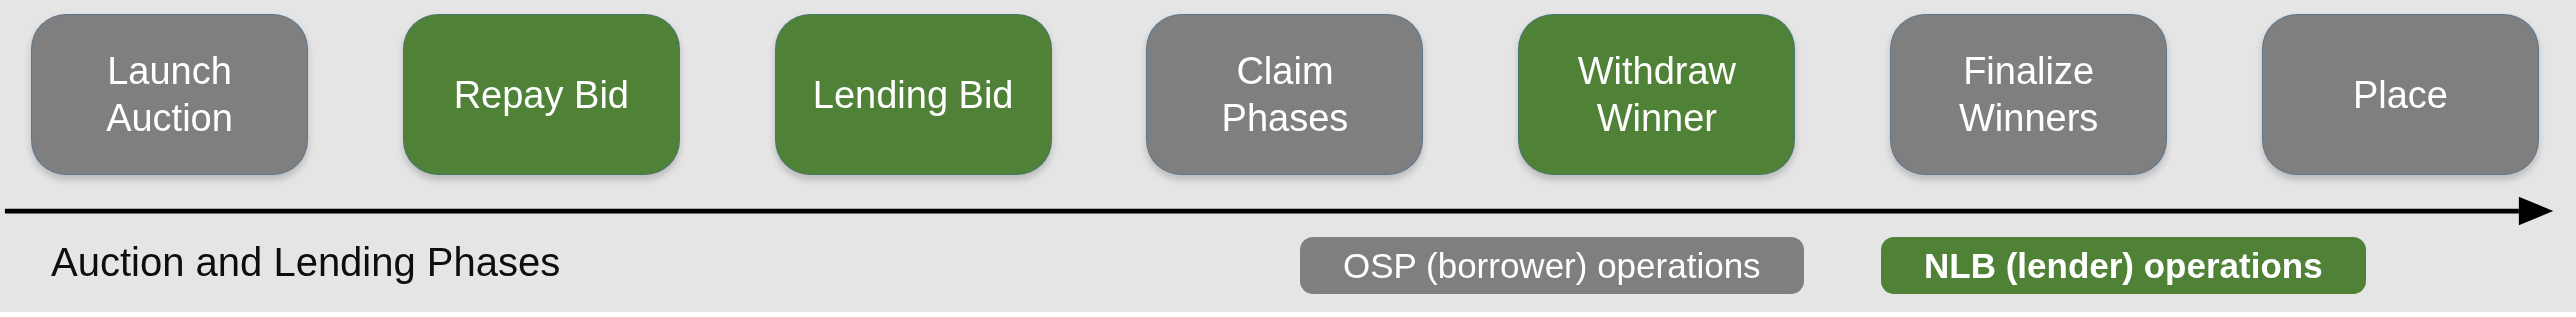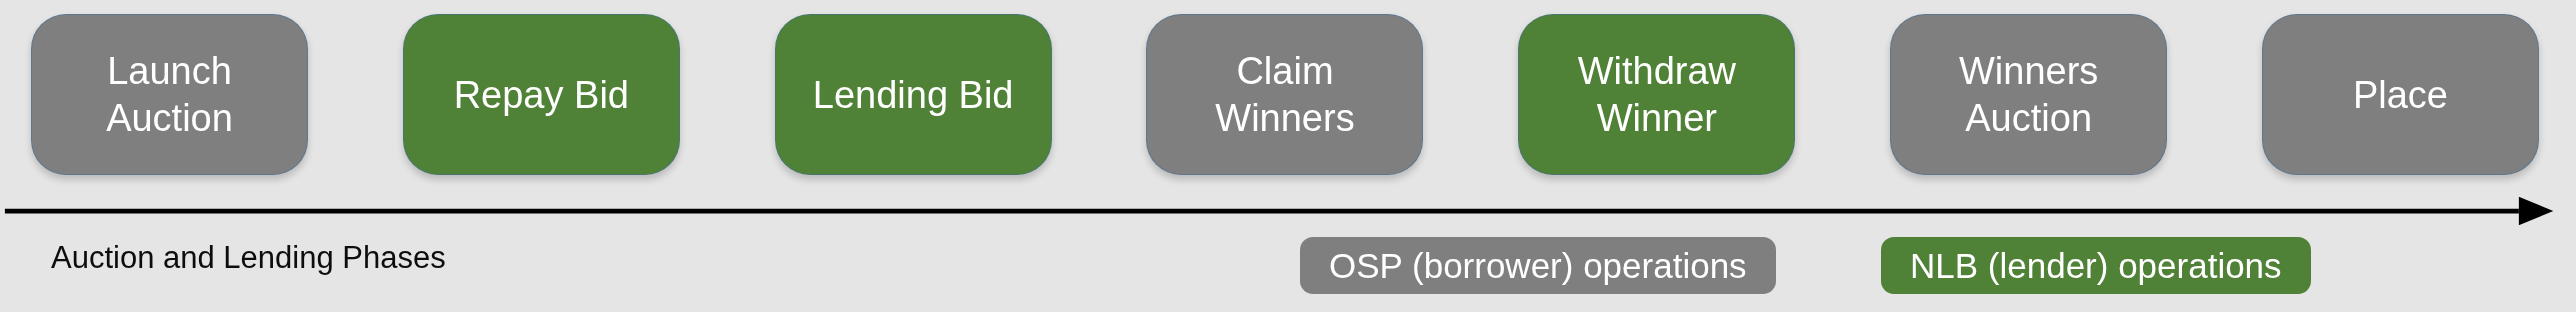--- a/index.html
+++ b/index.html
@@ -44,63 +44,63 @@
   
   .arrow-svg { position: absolute; top: 192px; left: 0; display: block; }
   .arrow-line { stroke: var(--arrow, #000); stroke-width: 8; }
   .arrow-head { fill: var(--arrow, #000); }
 
   
   .axis-label {
     position: absolute;
     left: 51px;
     top: 240px;
-    font-size: 31px;
+    font-size: 40px;
     color: #0d0d0d;
     white-space: nowrap;
   }
   .chip {
     position: absolute;
     top: 237px;
     height: 57px;
     border-radius: 13px;
     color: var(--text, #fff);
     font-size: 35px;
     display: flex;
     align-items: center;
     justify-content: center;
-    padding: 0 29px;
+    padding: 0 43px;
     white-space: nowrap;
   }
   .chip.gray-chip  { left: 1300px; background: var(--gray, #7f7f7f); }
-  .chip.green-chip { left: 1881px; background: var(--green, #538135); }
+  .chip.green-chip { left: 1881px; background: var(--green, #538135); font-weight: bold; }
 </style>
 </head>
 <body>
 
 <div class="canvas">
 
   <div class="phases-row">
     <div class="phase gray">
       <span>Launch Auction</span>
     </div>
     <div class="phase green">
       <span>Repay Bid</span>
     </div>
     <div class="phase green">
       <span>Lending Bid</span>
     </div>
     <div class="phase gray">
-      <span>Claim Winners</span>
+      <span>Claim Phases</span>
     </div>
     <div class="phase green">
       <span>Withdraw Winner</span>
     </div>
     <div class="phase gray">
-      <span>Winners Auction</span>
+      <span>Finalize Winners</span>
     </div>
     <div class="phase gray">
       <span>Place</span>
     </div>
   </div>
 
   <svg class="arrow-svg" width="2576" height="38" viewBox="0 0 4330 64" aria-hidden="true">
     <line class="arrow-line" x1="4" y1="32" x2="4238" y2="32"></line>
     <polygon class="arrow-head" points="4238,8 4238,56 4296,32"></polygon>
   </svg>

